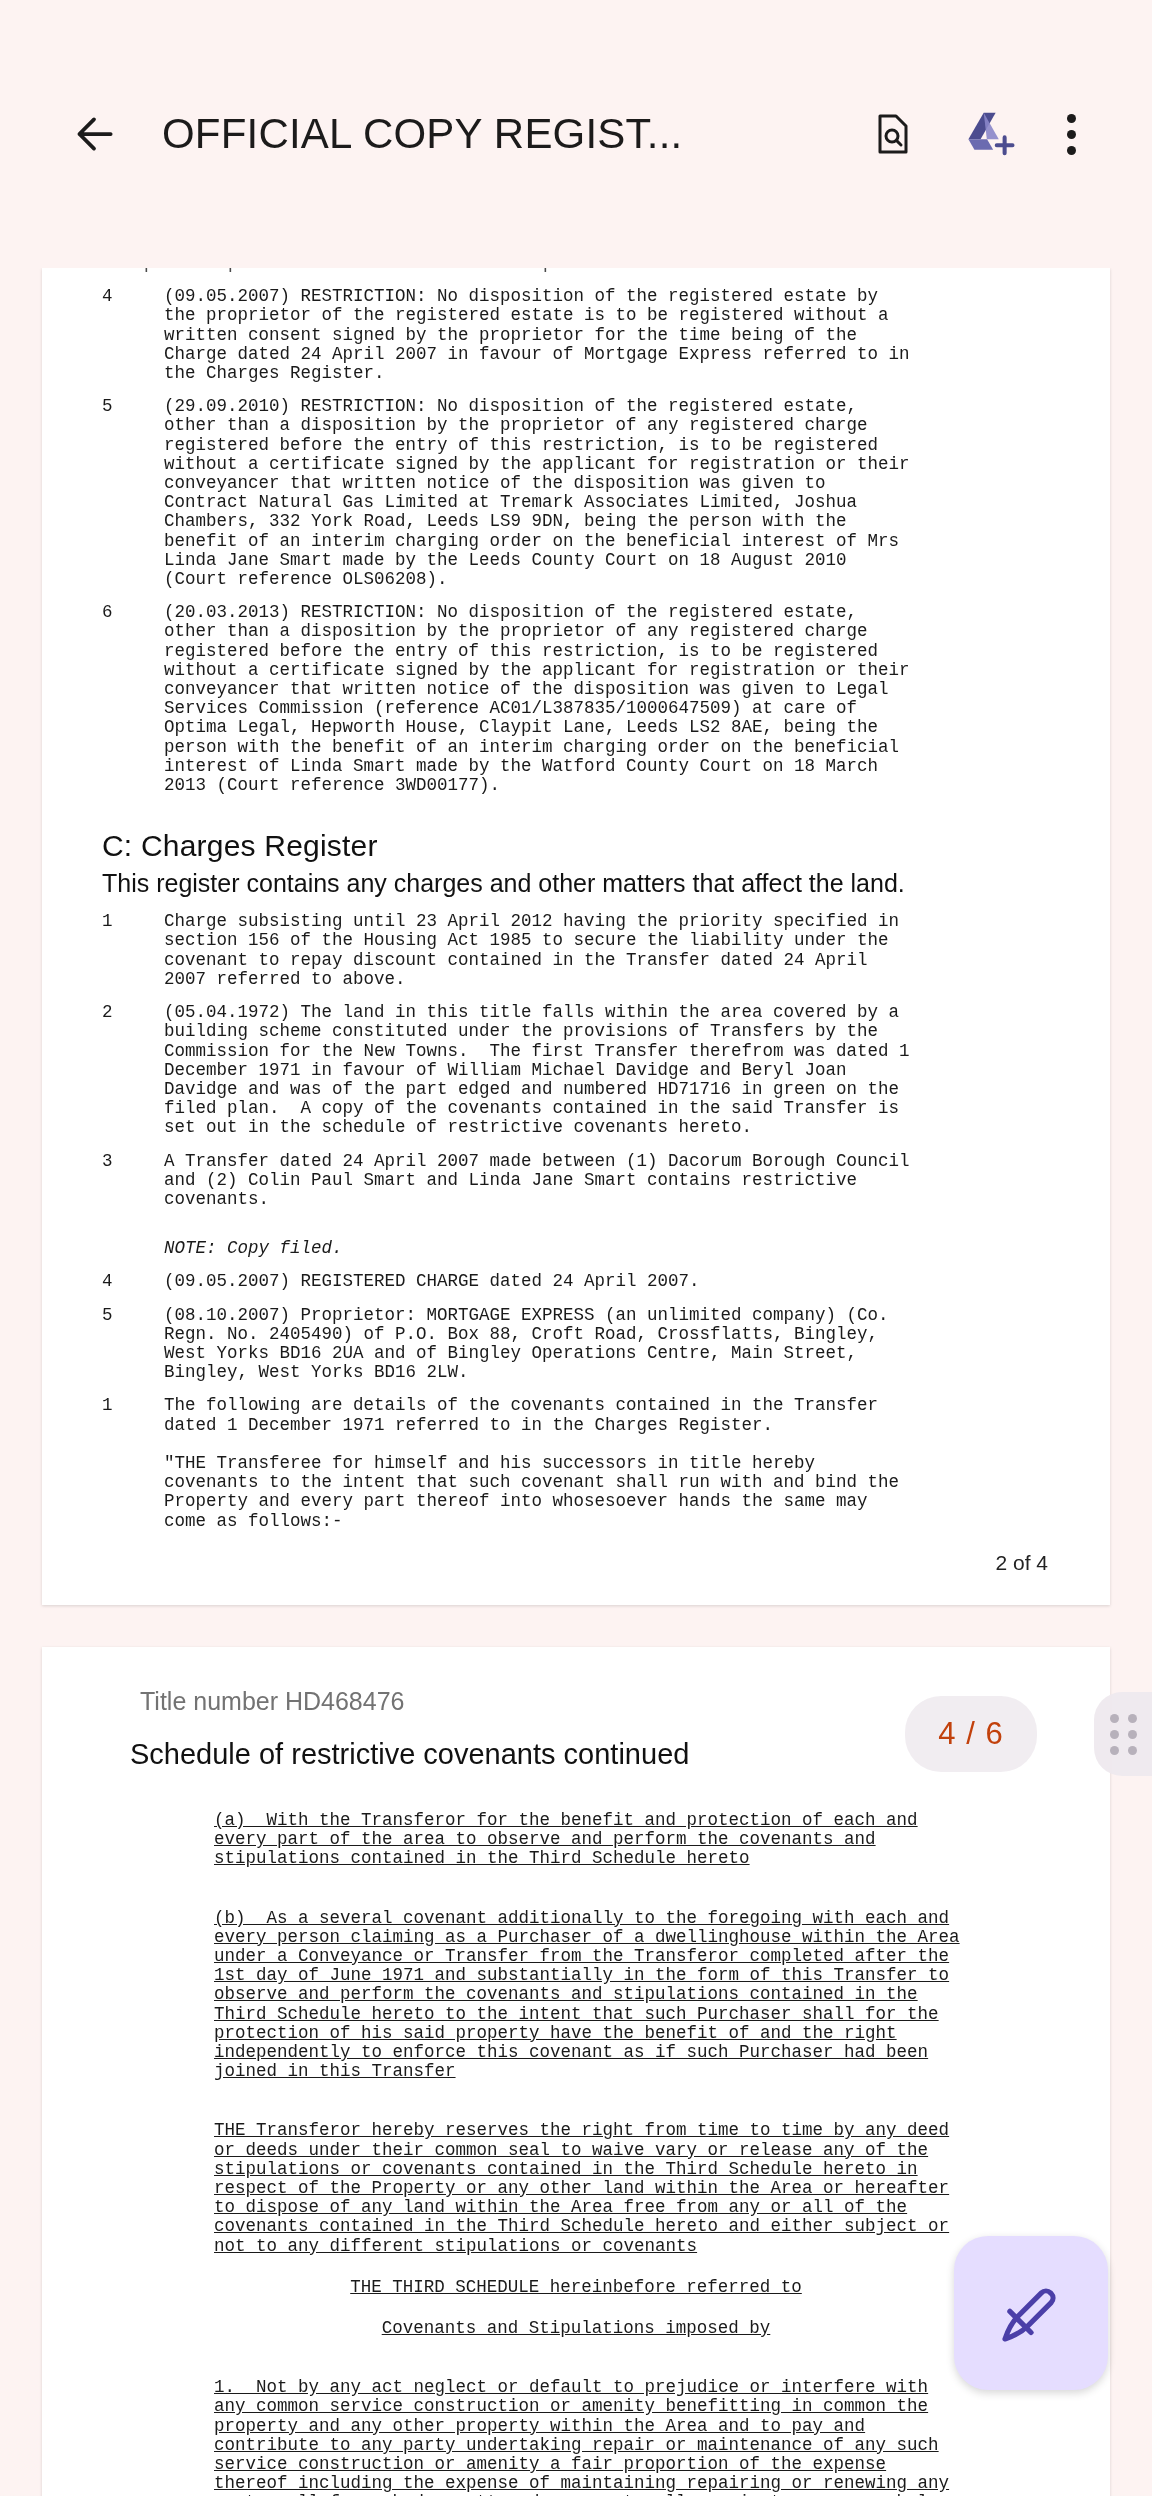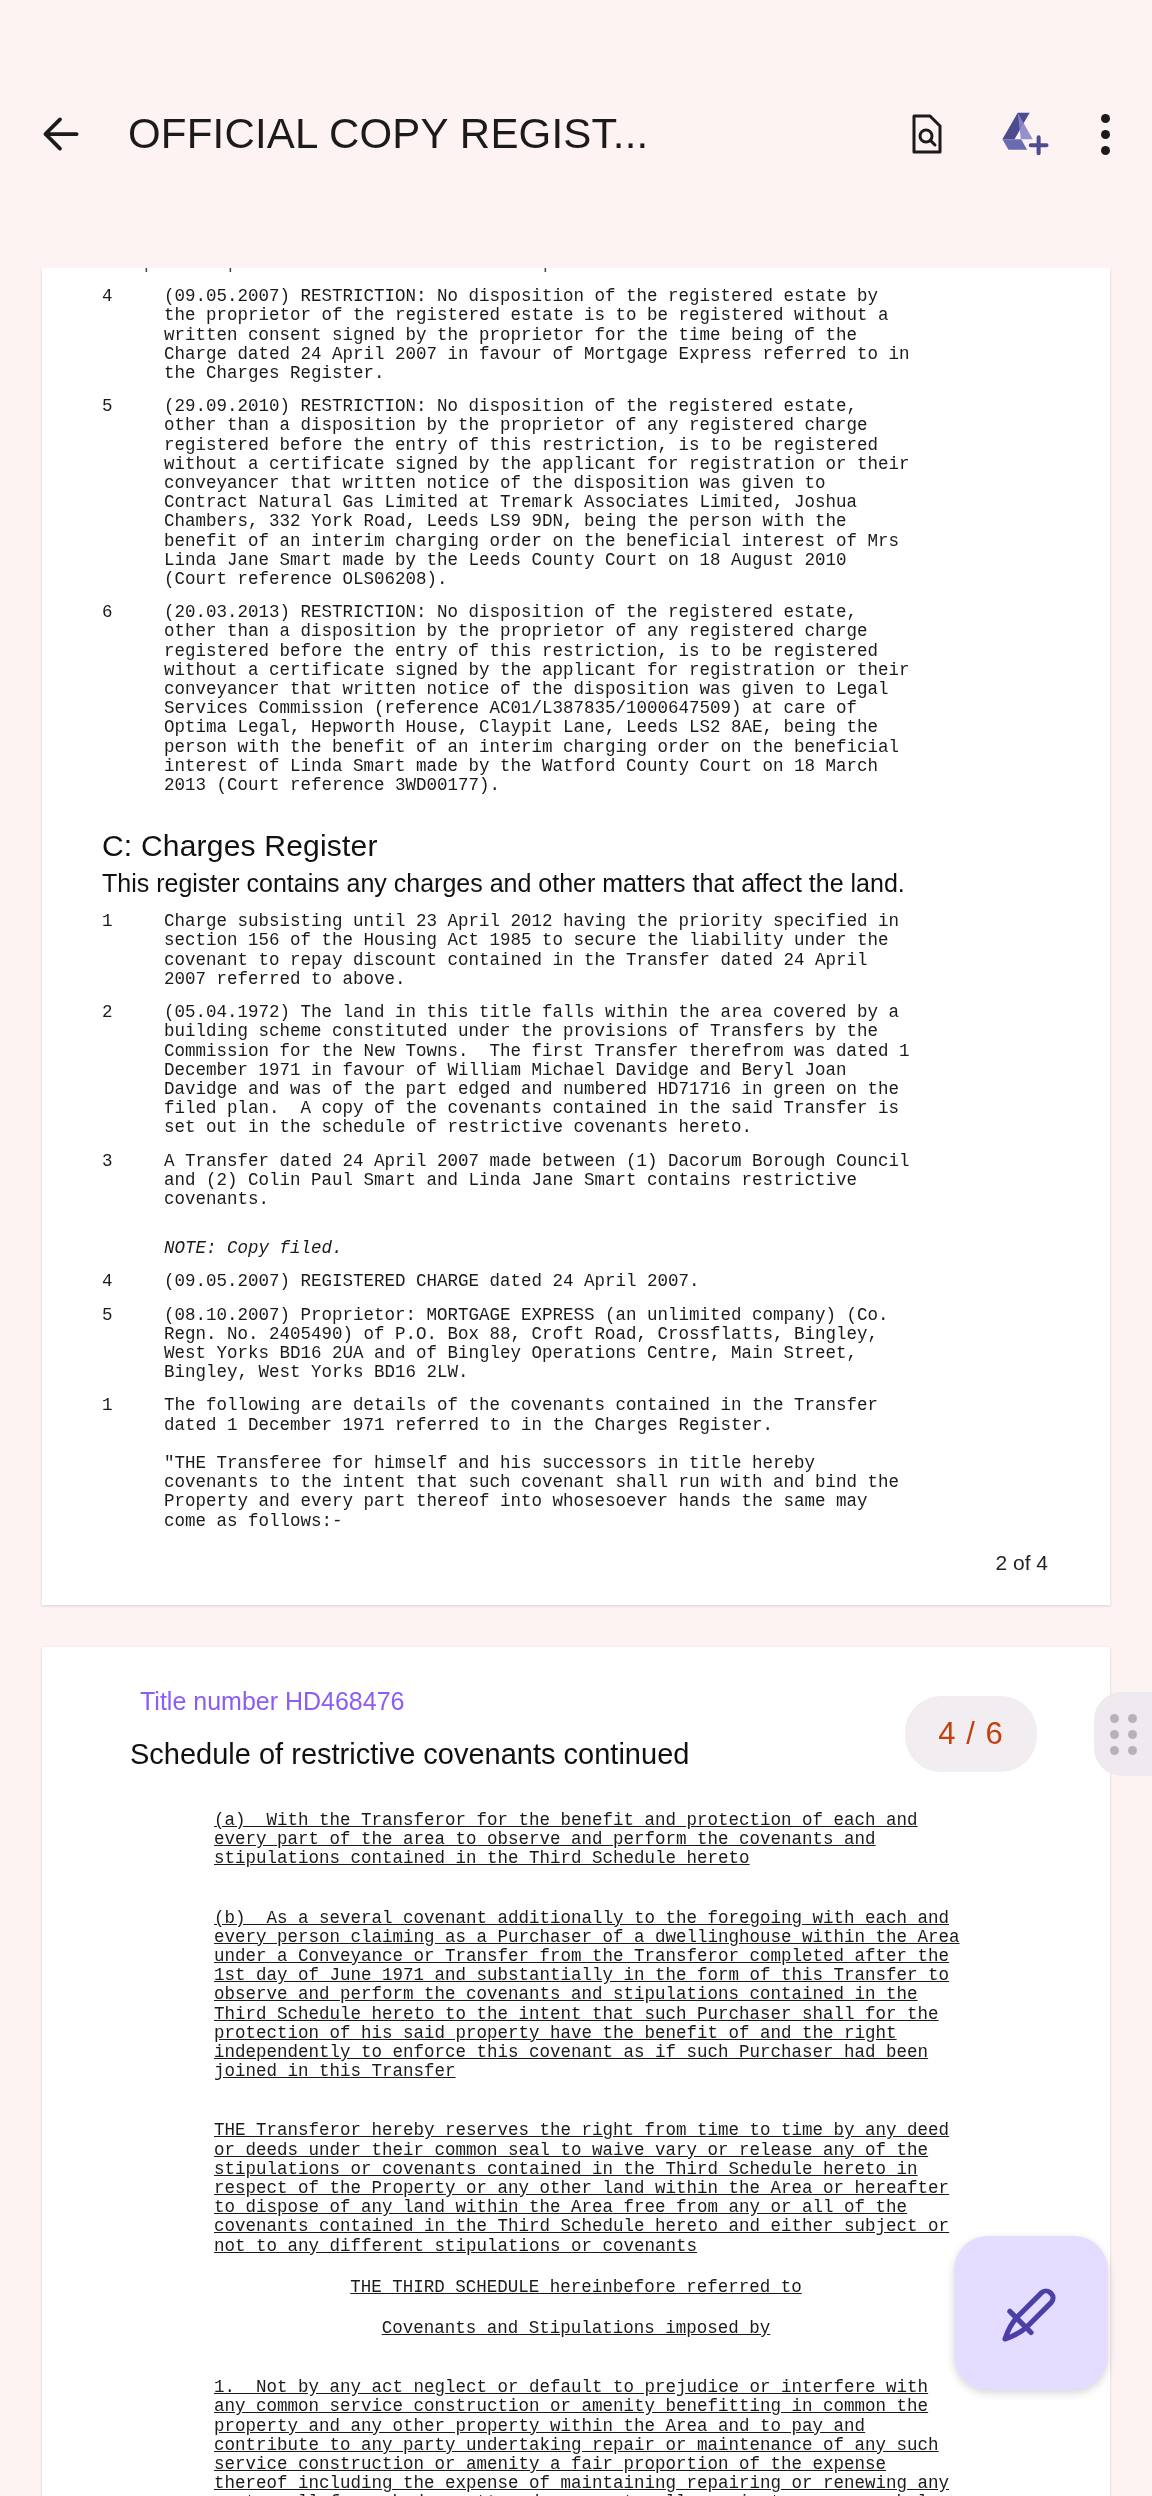--- a/index.html
+++ b/index.html
@@ -17,21 +17,21 @@
 
   
   .appbar {
     position: absolute;
     top: 0; left: 0;
     width: 1152px;
     height: 268px;
     background: #fdf3f2;
     display: flex;
     align-items: center;
-    padding: 0 22px;
+    padding: 0 56px;
     box-sizing: border-box;
   }
   .appbar .back {
     width: 76px; height: 76px;
     display: flex; align-items: center; justify-content: center;
     cursor: pointer;
     flex: 0 0 auto;
   }
   .appbar .title {
     font-size: 42px;
@@ -153,21 +153,21 @@
     position: absolute;
     right: 62px;
     bottom: 30px;
     font-size: 21px;
     color: #222;
   }
 
   
   .title-num {
     font-size: 25px;
-    color: #8b5cf6;
+    color: #737373;
     margin: 40px 0 0 38px;
   }
   .sched-head {
     font-size: 29px;
     color: #111;
     margin: 22px 0 0 28px;
     font-weight: 400;
   }
   .blk {
     font-family: "Liberation Mono", monospace;

